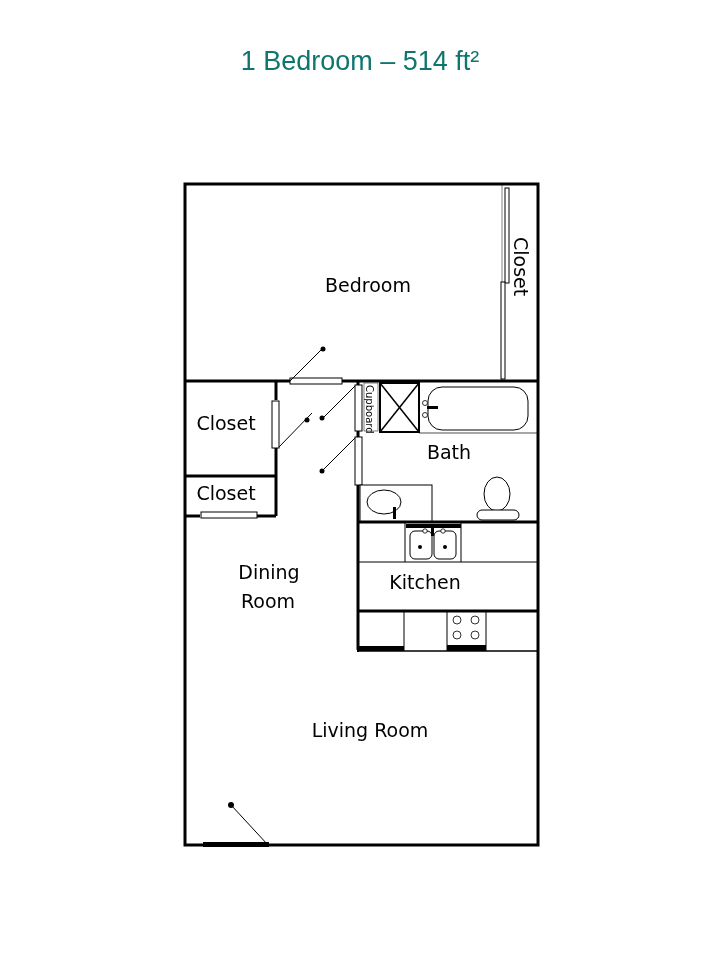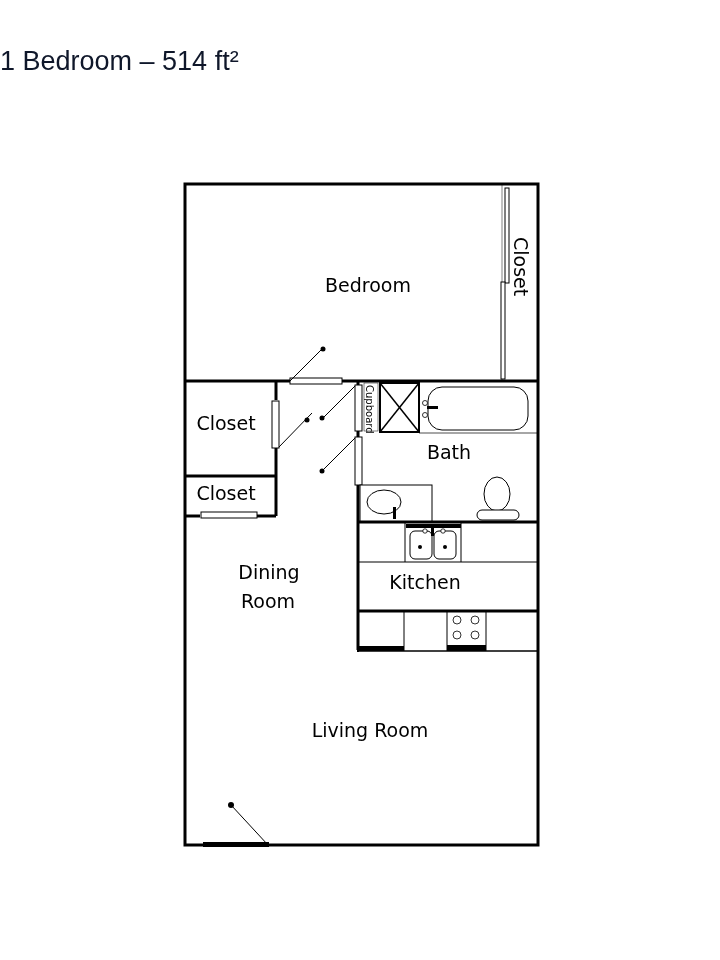--- a/index.html
+++ b/index.html
@@ -1,17 +1,17 @@
 <!DOCTYPE html>
 <html><head>
   <meta charset="utf-8">
   <style>
     html, body { margin: 0; padding: 0; background: #ffffff; }
     body { width: 720px; height: 960px; position: relative; overflow: hidden; font-family: "DejaVu Sans", sans-serif; }
-    .title { position: absolute; left: 0; top: 46px; width: 720px; font-size: 27px; color: #0f172a; font-family: "Liberation Sans", "DejaVu Sans", sans-serif; }
+    .title { position: absolute; left: 0; top: 46px; width: 720px; text-align: center; font-size: 27px; color: #0f766e; font-family: "Liberation Sans", "DejaVu Sans", sans-serif; }
     svg { position: absolute; left: 0; top: 0; }
     .lbl { font-family: "DejaVu Sans", sans-serif; font-size: 19px; fill: #000; }
     .lbl-sm { font-family: "DejaVu Sans", sans-serif; font-size: 10px; fill: #000; }
   </style>
 </head>
 <body>
 
 <div class="title">1 Bedroom – 514 ft²</div>
 
 <svg width="720" height="960" viewBox="0 0 720 960">

